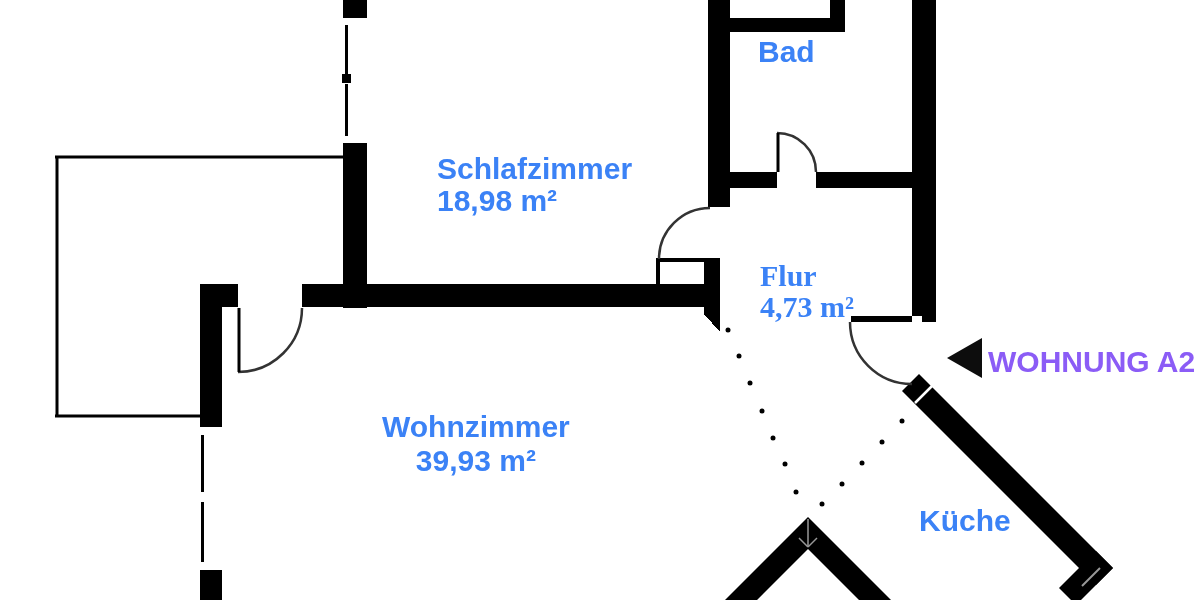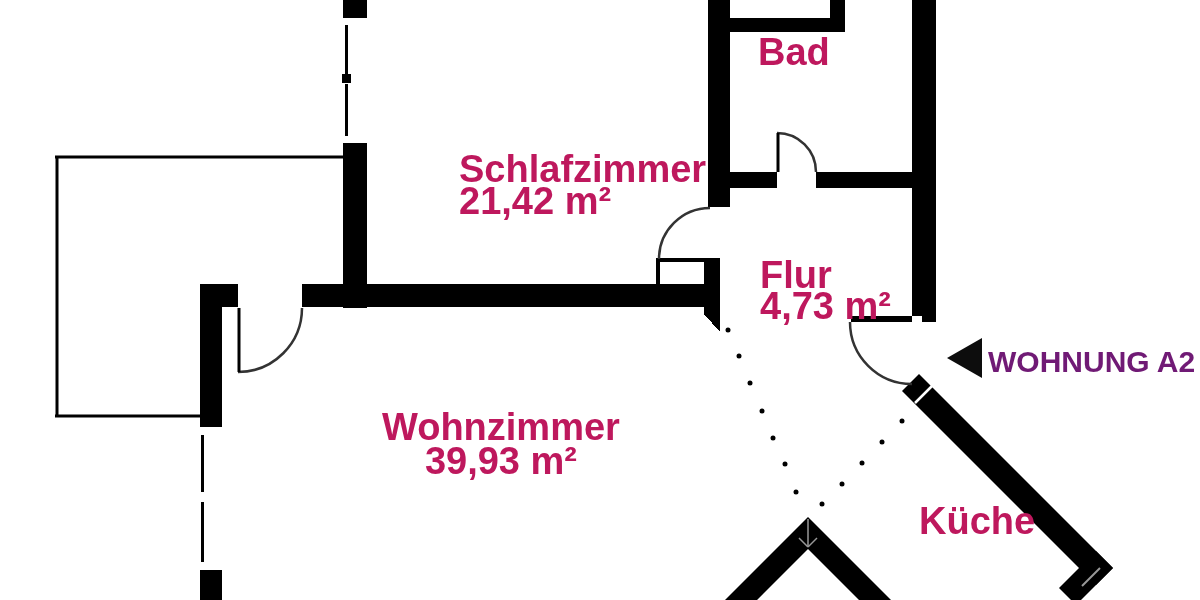--- a/index.html
+++ b/index.html
@@ -2,37 +2,37 @@
 <html><head>
 <meta charset="utf-8">
 <style>
   html,body{margin:0;padding:0;background:#ffffff;}
   .plan{
     position:relative;width:1200px;height:600px;background:#ffffff;overflow:hidden;
     font-family:"Liberation Sans","DejaVu Sans",sans-serif;
   }
   .plan svg{position:absolute;left:0;top:0;}
   .room-label{
-    position:absolute;color:#be185d;font-weight:bold;font-size:38px;line-height:32px;
+    position:absolute;color:#3b82f6;font-weight:bold;font-size:30px;line-height:32px;
     letter-spacing:0px;white-space:nowrap;
   }
   .room-label .area{display:block;}
   .unit-label{
-    position:absolute;left:988px;top:345px;color:#701a75;font-weight:bold;font-size:30px;
+    position:absolute;left:988px;top:345px;color:#8b5cf6;font-weight:bold;font-size:30px;
     white-space:nowrap;
   }
   .unit-arrow{
     position:absolute;left:947px;top:338px;width:0;height:0;
     border-top:20px solid transparent;border-bottom:20px solid transparent;
     border-right:35px solid #0d0d0d;
   }
   .lbl-balkon{left:82px;top:195px;}
-  .lbl-schlafzimmer{left:437px;top:153px;margin-left:22px;}
+  .lbl-schlafzimmer{left:437px;top:153px;}
   .lbl-bad{left:758px;top:36px;}
-  .lbl-flur{left:760px;top:260px;line-height:31px;}
+  .lbl-flur{left:760px;top:260px;line-height:31px;font-family:Liberation Serif, serif;}
   .lbl-wohnzimmer{left:382px;top:410px;line-height:34px;text-align:center;}
   .lbl-kueche{left:903px;top:505px;margin-left:16px;}
 </style>
 </head>
 <body>
 
 <div class="plan">
 
   <svg width="1200" height="600" viewBox="0 0 1200 600">
 
@@ -120,21 +120,21 @@
       <circle cx="882" cy="442" r="2.5"></circle>
       <circle cx="862" cy="463" r="2.5"></circle>
       <circle cx="842" cy="484" r="2.5"></circle>
       <circle cx="822" cy="504" r="2.5"></circle>
     </g>
   </svg>
 
 
   <div class="room-label lbl-schlafzimmer">
     <span>Schlafzimmer</span>
-    <span class="area">21,42 m²</span>
+    <span class="area">18,98 m²</span>
   </div>
 
   <div class="room-label lbl-bad">
     <span>Bad</span>
   </div>
 
   <div class="room-label lbl-flur">
     <span>Flur</span>
     <span class="area">4,73 m²</span>
   </div>

